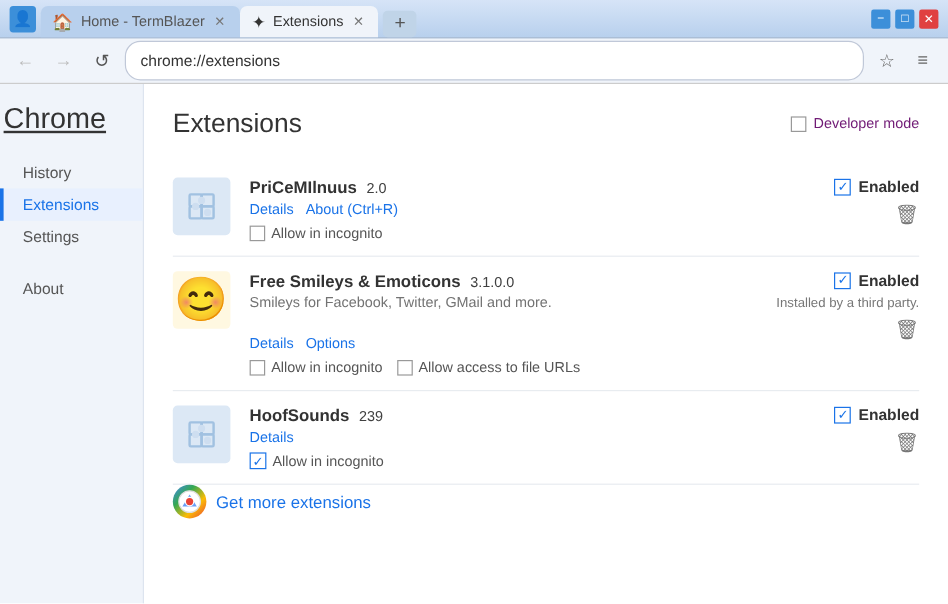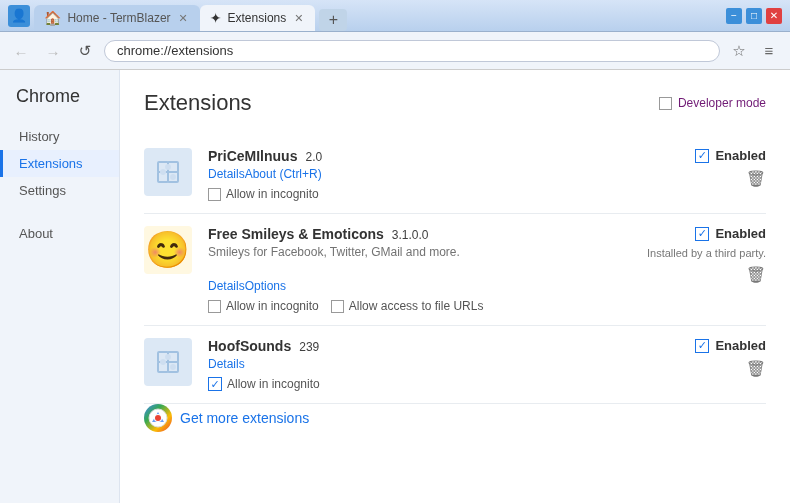--- a/index.html
+++ b/index.html
@@ -100,21 +100,21 @@
       width: 26px; height: 26px;
       border-radius: 50%;
       border: none;
       background: transparent;
       display: flex; align-items: center; justify-content: center;
       font-size: 15px; color: #555; cursor: pointer;
     }
     .nav-btn.disabled { color: #bbb; cursor: default; }
     .address-bar {
       flex: 1;
-      height: 22px;
+      height: 33px;
       border: 1px solid #c0c8d8;
       border-radius: 13px;
       padding: 0 12px;
       font-size: 13px;
       background: #fff;
       display: flex;
       align-items: center;
       color: #333;
     }
     .nav-end-btns {
@@ -134,24 +134,25 @@
     }
 
     
     .sidebar {
       width: 120px;
       background: #f0f4fa;
       border-right: 1px solid #dde4ef;
       padding-top: 16px;
     }
     .sidebar-title {
-      font-size: 18px;
+      font-size: 24px;
       font-weight: normal;
       color: #333;
-      padding: 0 16px 16px 16px;
+      padding: 0 16px 16px 3px;
+      text-decoration: underline;
     }
     .sidebar-item {
       padding: 6px 16px;
       font-size: 13px;
       color: #555;
       cursor: pointer;
       border-left: 3px solid transparent;
     }
     .sidebar-item.active {
       color: #1a73e8;
@@ -229,21 +230,21 @@
       font-size: 12px;
       color: #404040;
     }
     .ext-desc {
       font-size: 12px;
       color: #737373;
       margin-bottom: 20px;
     }
     .ext-links {
       display: flex;
-      gap: 0;
+      gap: 10px;
       margin-bottom: 6px;
     }
     .ext-link {
       font-size: 12px;
       color: #1a73e8;
       cursor: pointer;
       text-decoration: none;
     }
     .ext-incognito {
       display: flex;

